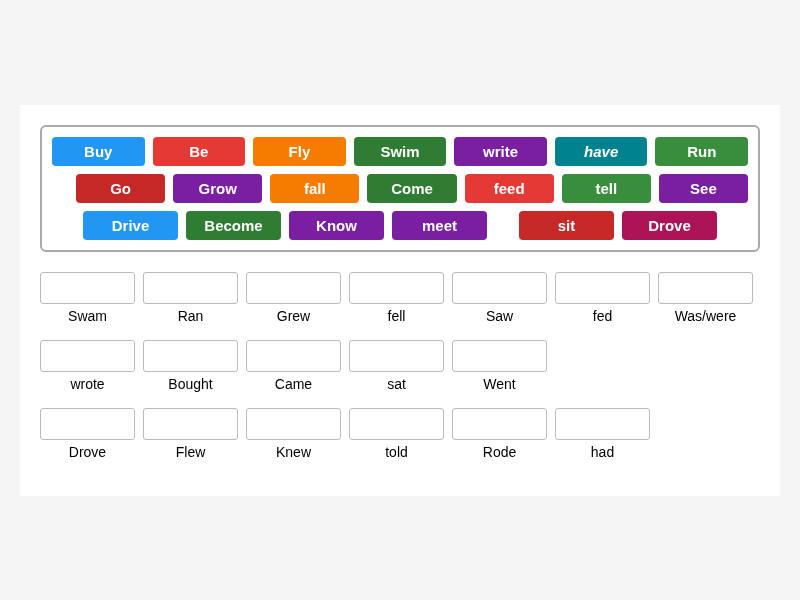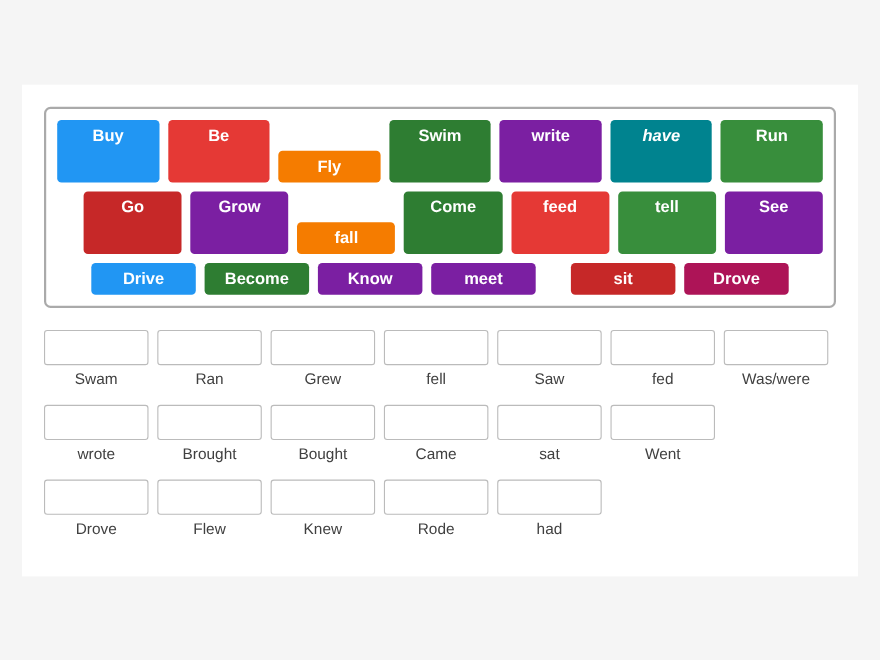--- a/index.html
+++ b/index.html
@@ -63,28 +63,28 @@
       height: 32px;
       border: 1.5px solid #bbb;
       border-radius: 3px;
       font-size: 14px;
       padding: 2px 4px;
       text-align: center;
     }
     .answer-label {
       font-size: 14px;
       margin-top: 4px;
-      color: #404040;
+      color: #000000;
       text-align: center;
     }
 
     
     .blue { background-color: #2196f3; }
     .red { background-color: #e53935; }
-    .orange { background-color: #f57c00; margin-top: 28px; }
+    .orange { background-color: #f57c00; }
     .green { background-color: #2e7d32; }
     .purple { background-color: #7b1fa2; }
     .teal { background-color: #00838f; font-style: italic; }
     .dark-green { background-color: #388e3c; }
     .red2 { background-color: #c62828; margin-left: 24px; }
     .pink { background-color: #ad1457; }
   </style>
 </head>
 <body>
 
@@ -153,24 +153,20 @@
         </div>
       </div>
       <div class="answer-section">
         <div class="answer-row">
           <div class="answer-box-group">
             <input type="text" class="answer-input" style="">
             <div class="answer-label">wrote</div>
           </div>
           <div class="answer-box-group">
             <input type="text" class="answer-input" style="">
-            <div class="answer-label">Brought</div>
-          </div>
-          <div class="answer-box-group">
-            <input type="text" class="answer-input" style="">
             <div class="answer-label">Bought</div>
           </div>
           <div class="answer-box-group">
             <input type="text" class="answer-input" style="">
             <div class="answer-label">Came</div>
           </div>
           <div class="answer-box-group">
             <input type="text" class="answer-input" style="">
             <div class="answer-label">sat</div>
           </div>
@@ -189,20 +185,24 @@
           <div class="answer-box-group">
             <input type="text" class="answer-input" style="">
             <div class="answer-label">Flew</div>
           </div>
           <div class="answer-box-group">
             <input type="text" class="answer-input" style="">
             <div class="answer-label">Knew</div>
           </div>
           <div class="answer-box-group">
             <input type="text" class="answer-input" style="">
+            <div class="answer-label">told</div>
+          </div>
+          <div class="answer-box-group">
+            <input type="text" class="answer-input" style="">
             <div class="answer-label">Rode</div>
           </div>
           <div class="answer-box-group">
             <input type="text" class="answer-input" style="">
             <div class="answer-label">had</div>
           </div>
         </div>
       </div>
     </div>
 </div>

